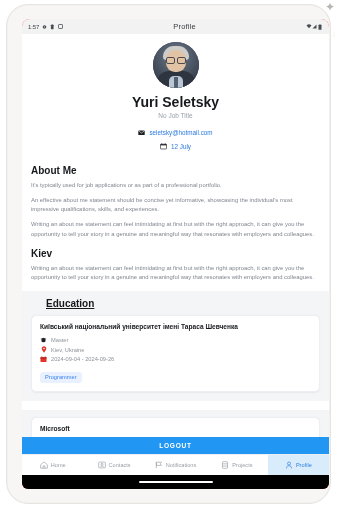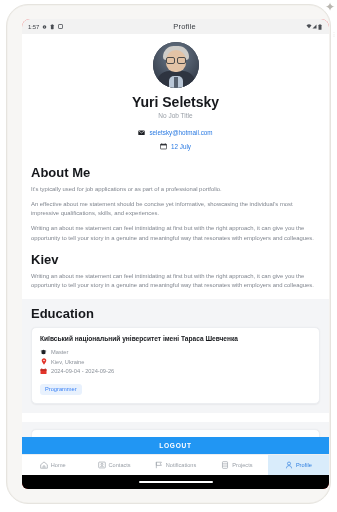--- a/index.html
+++ b/index.html
@@ -145,39 +145,39 @@
     margin-top: 7px;
     font-size: 6.3px;
   }
   .meta-row.first { margin-top: 10px; }
   .meta-icon { width: 7px; height: 7px; display: inline-flex; align-items: center; justify-content: center; }
   #email-value { color: #2a7ae2; }
   #date-value { color: #2a7ae2; }
   
   .section { padding: 0 9px; }
   .section-title {
-    font-size: 13px;
+    font-size: 10px;
     font-weight: bold;
     color: #16181c;
     margin: 9px 0 5px;
   }
   .para {
     font-size: 5.9px;
     line-height: 1.55;
     color: #80868f;
     margin-bottom: 6px;
   }
   .para:last-child { margin-bottom: 0; }
   
   .group {
     background: #f4f5f7;
     padding: 7px 9px 9px;
     margin-top: 9px;
   }
-  .group .section-title { margin: 0 0 6px; }
+  .group .section-title { margin: 0 15px 6px; text-decoration: underline; }
   .card {
     background: #ffffff;
     border: 0.6px solid #eceef1;
     border-radius: 5px;
     padding: 7px 8px 8px;
     box-shadow: 0 0.5px 1.5px rgba(20,25,35,0.05);
   }
   .card-title {
     font-size: 6.6px;
     font-weight: bold;

